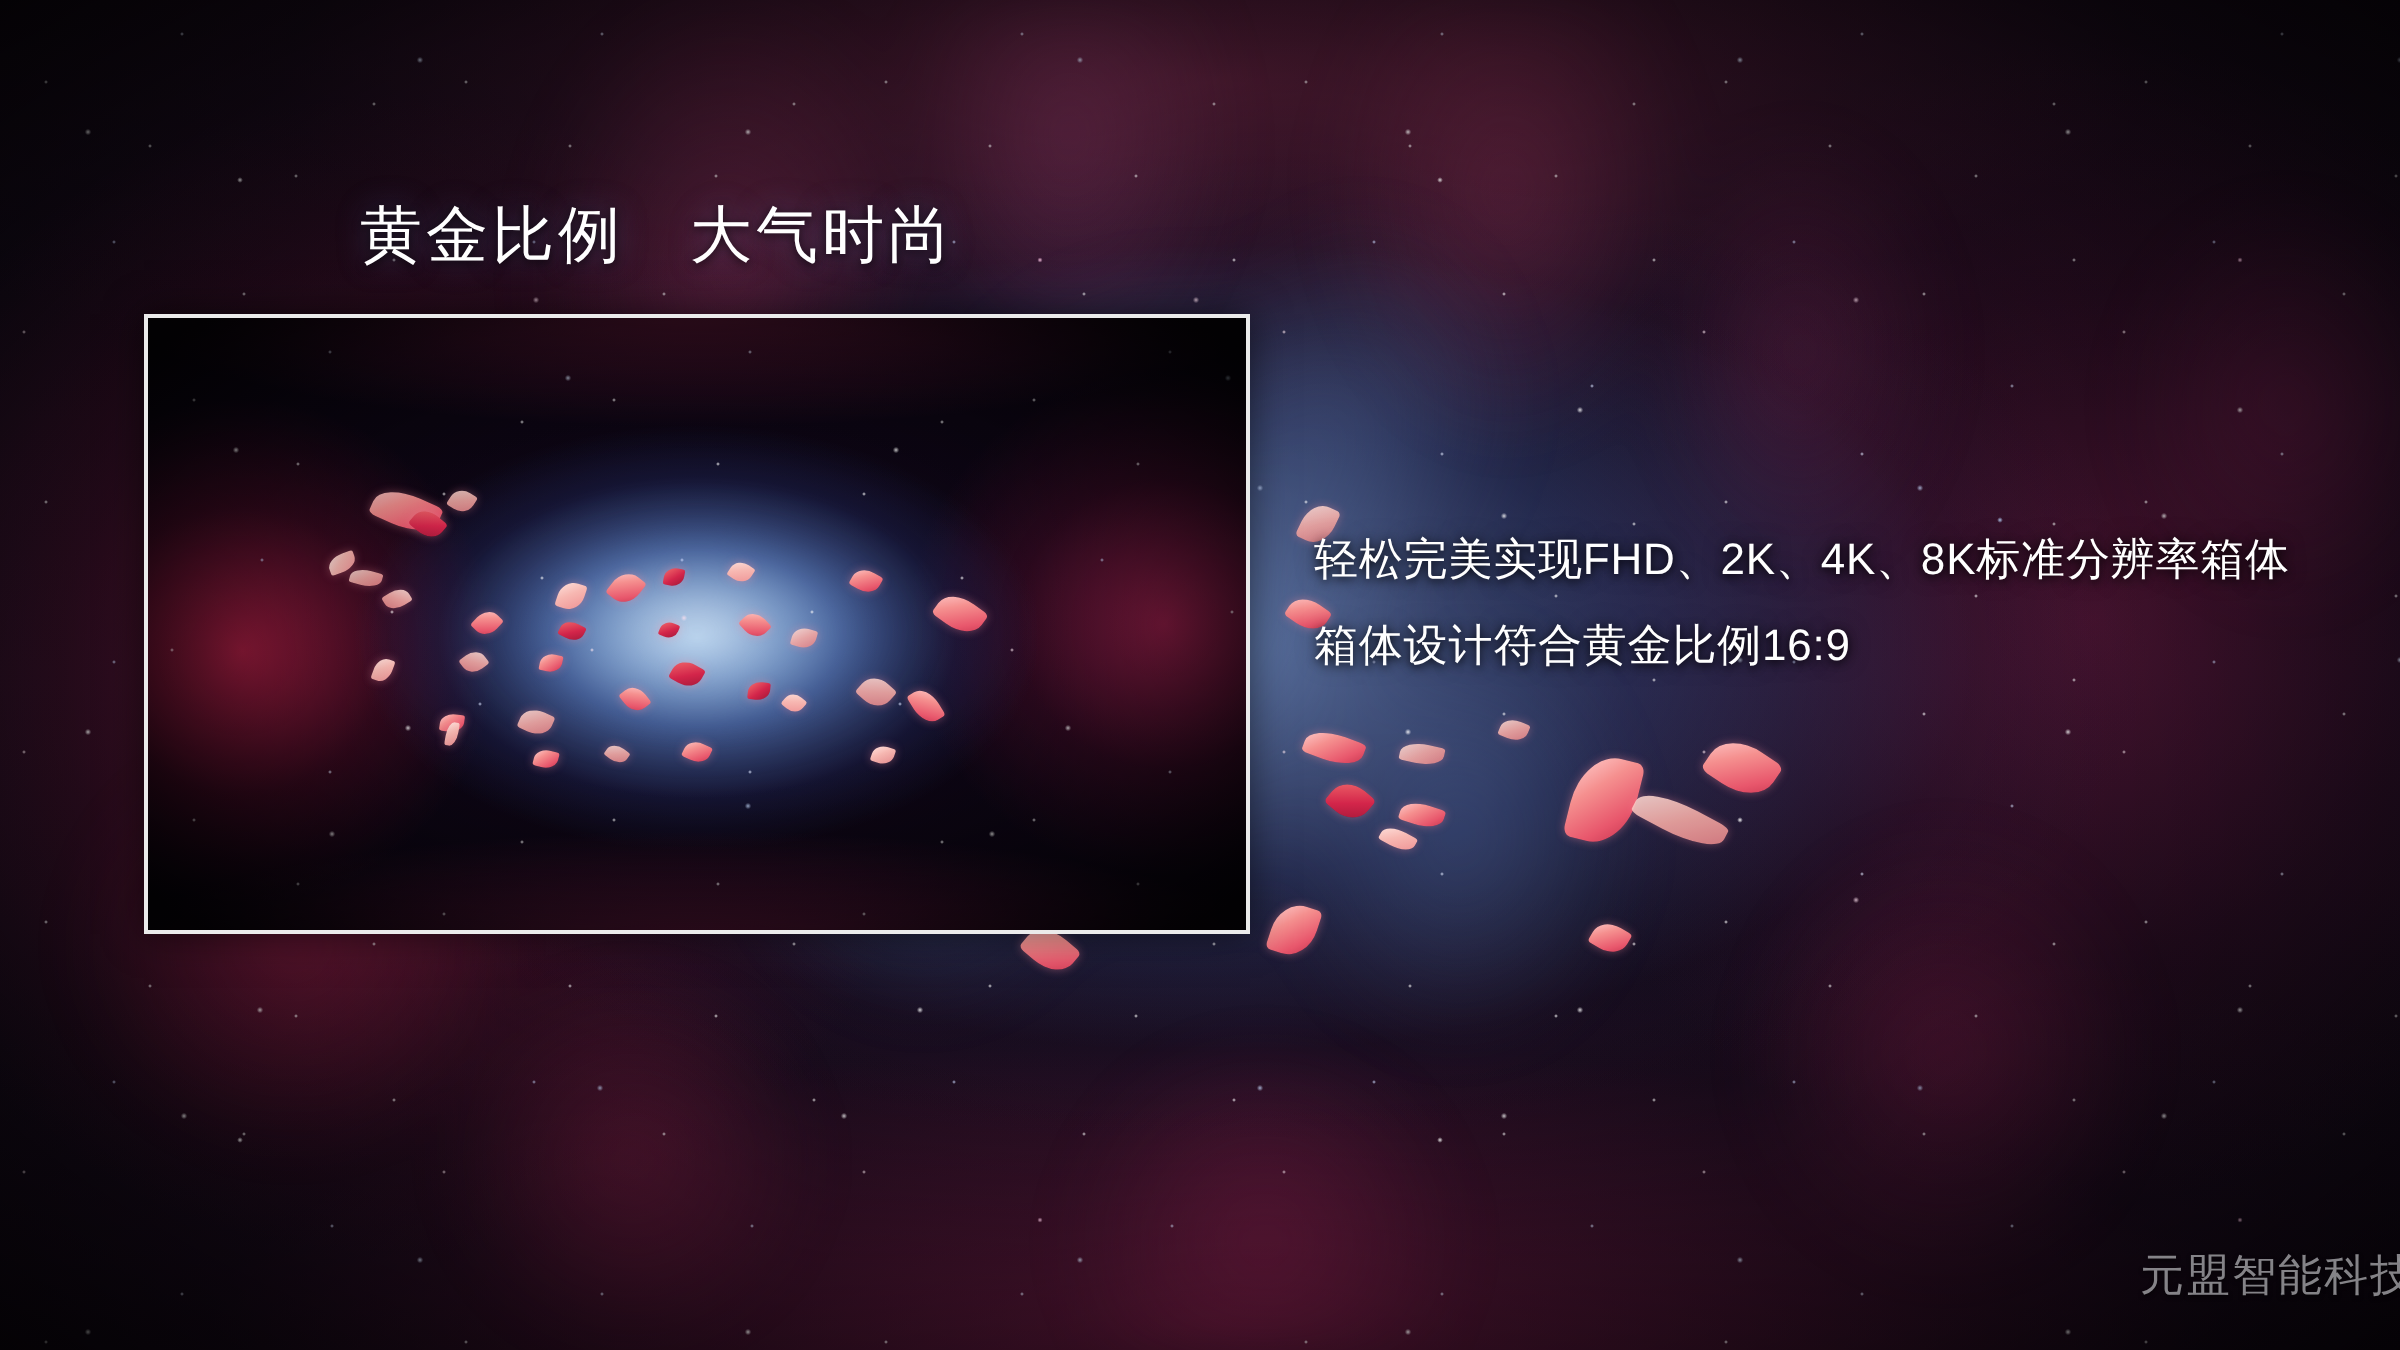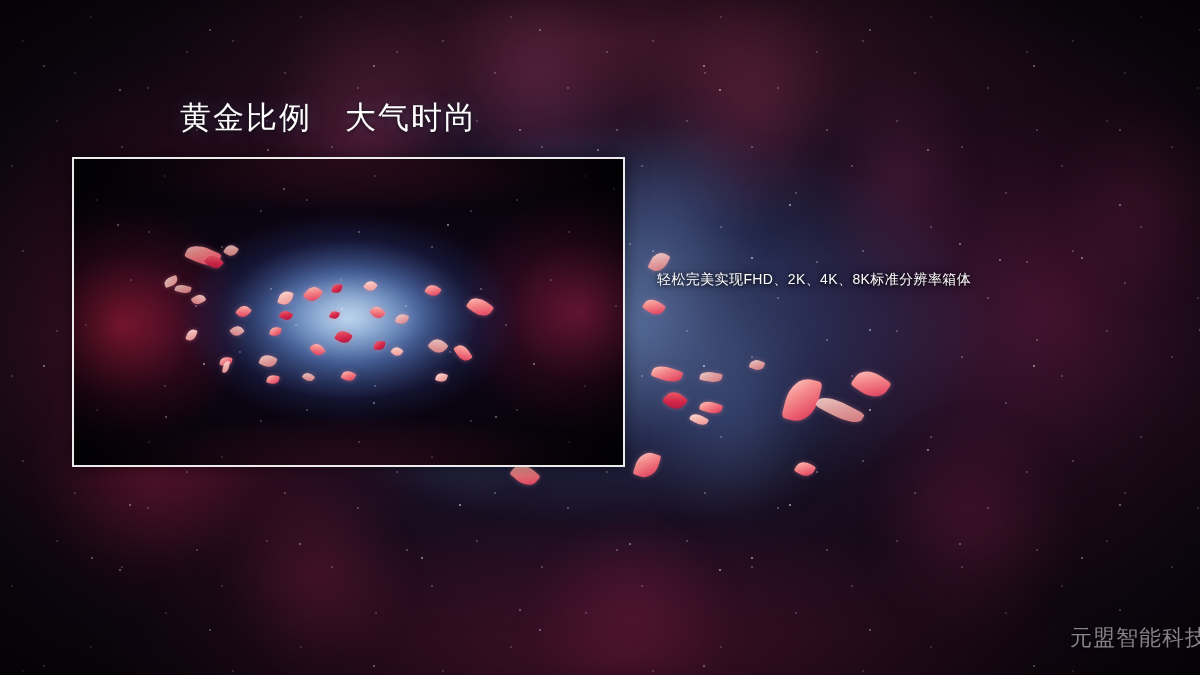--- a/index.html
+++ b/index.html
@@ -147,21 +147,21 @@
   .petal.soft{
     background:linear-gradient(140deg,#fde3dd 0%,#f3a9a4 50%,#e07a80 100%);
     opacity:0.9;
   }
 
   
   .copy{
     position:absolute;left:657px;top:258px;
     width:520px;
     color:#ffffff;
-    font-size:14px;
+    font-size:22px;
     line-height:43px;
     letter-spacing:0.4px;
     text-shadow:0 1px 4px rgba(0,0,0,0.85),0 0 10px rgba(0,0,0,0.55);
     white-space:nowrap;
   }
   .copy p{margin:0;}
 
   
   .watermark{
     position:absolute;right:8px;bottom:22px;
@@ -242,17 +242,18 @@
           <div class="petal" style="left: 394px; top: 140px; width: 24px; height: 16px; transform: rotate(36deg);"></div>
           <div class="petal pale" style="left: 149px; top: 202px; width: 6px; height: 12px; transform: rotate(10deg);"></div>
           <div class="petal soft" style="left: 120px; top: 134px; width: 9px; height: 13px; transform: rotate(58deg);"></div>
         </div>
       <div class="panel-vig"></div>
     </div>
   </div>
 
   <div class="copy">
     <p>轻松完美实现FHD、2K、4K、8K标准分辨率箱体</p>
+    <p>箱体设计符合黄金比例16:9</p>
   </div>
 
   <div class="watermark">元盟智能科技</div>
 
 </div>
 
 </body></html>

